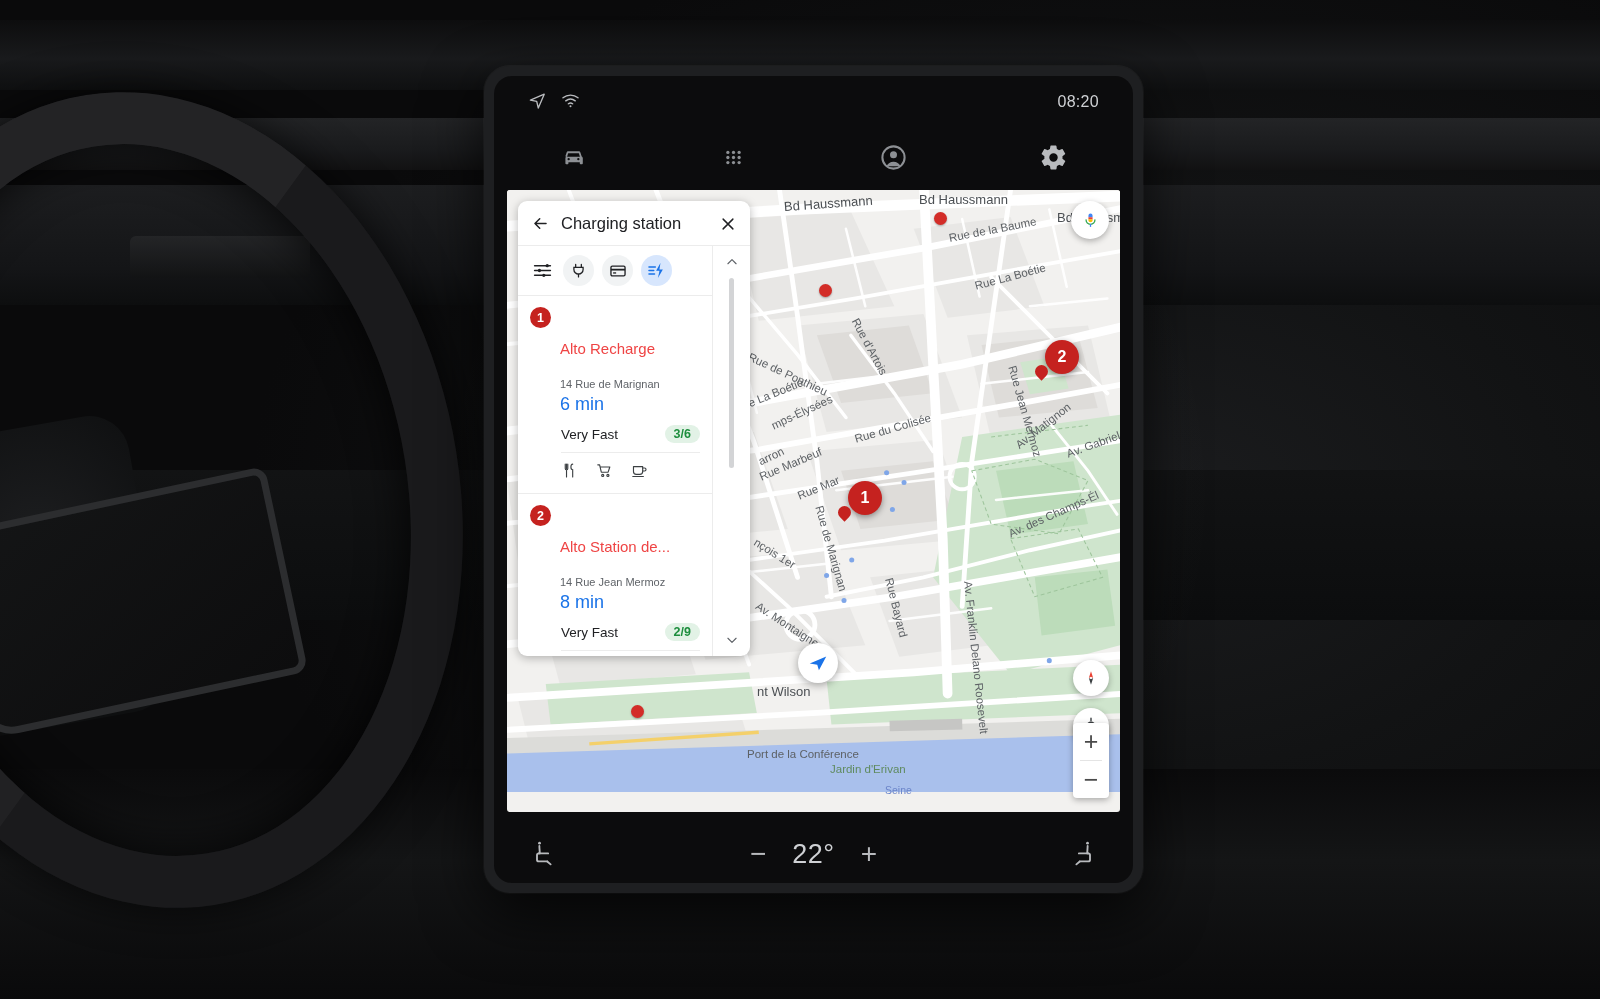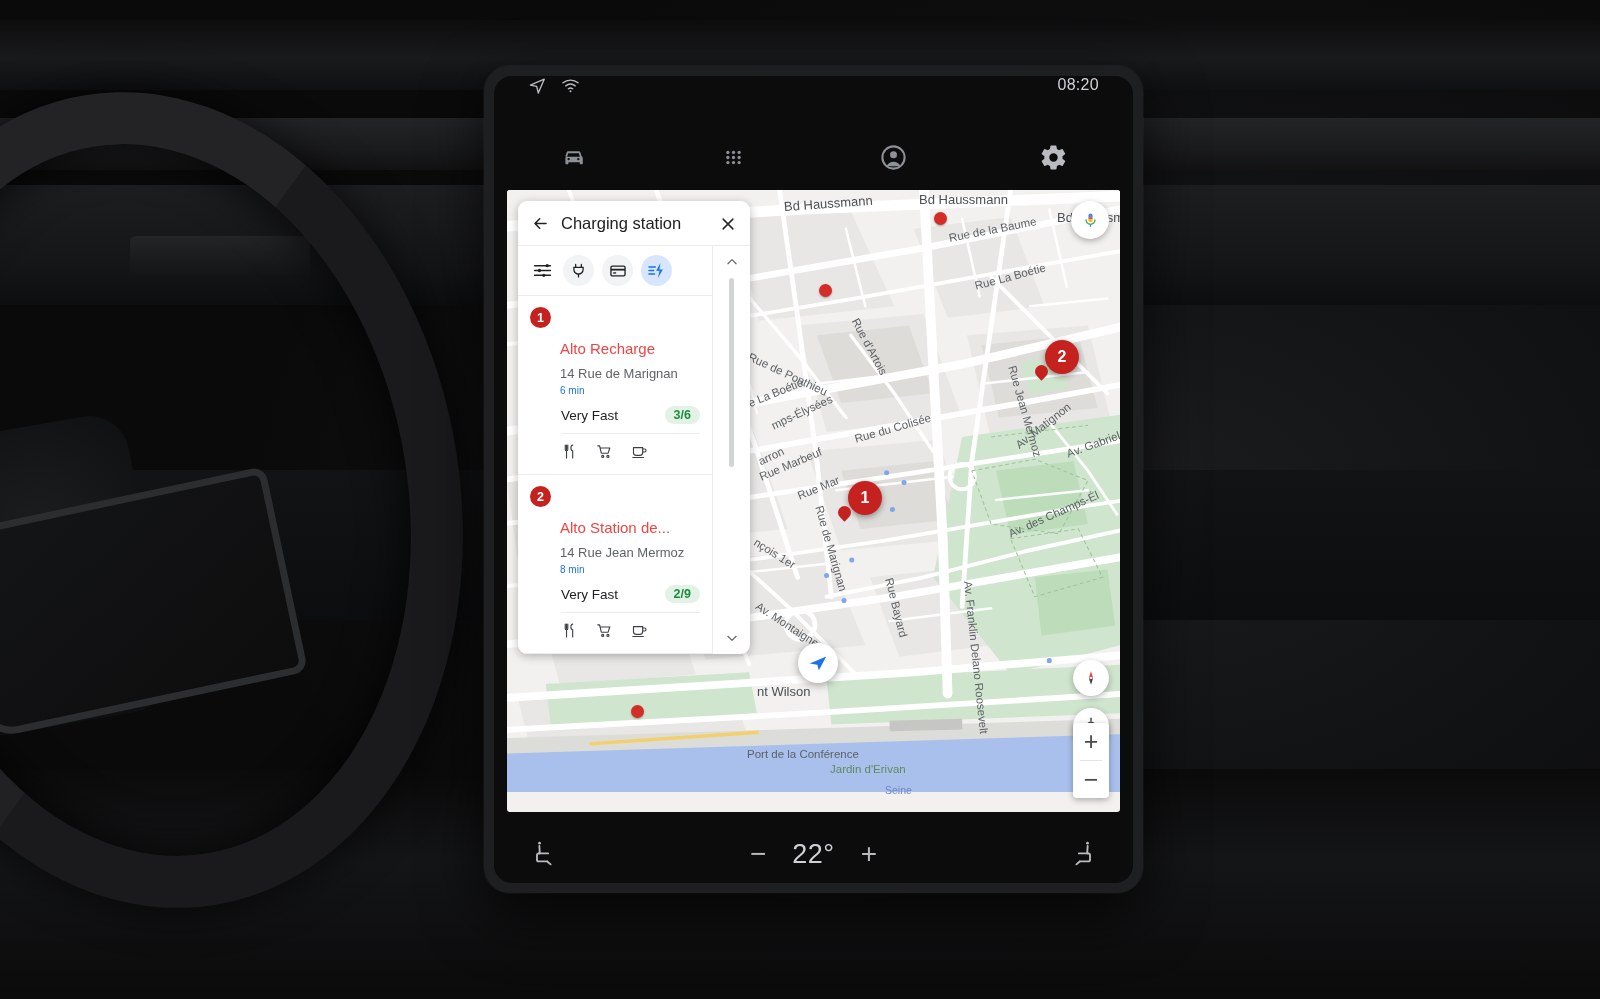--- a/index.html
+++ b/index.html
@@ -68,21 +68,21 @@
   }
   #screen {
     width: 100%; height: 100%;
     background: #0c0c0d;
     border-radius: 18px;
     overflow: hidden;
     position: relative;
   }
 
   
-  #status-bar { height: 52px; display:flex; align-items:flex-start; padding: 0 34px; color:#b9bbbe; }
+  #status-bar { height: 52px; display:flex; align-items:center; padding: 0 34px; color:#b9bbbe; }
   #status-left { display:flex; align-items:center; gap:14px; }
   #status-right { margin-left:auto; font-size:16px; color:#cfd1d4; letter-spacing:.3px; }
 
   
   #nav-bar { height: 62px; display:flex; align-items:center; }
   .nav-btn { flex:1; display:flex; align-items:center; justify-content:center; cursor:pointer; }
 
   
   #map-wrap {
     position: relative;
@@ -150,22 +150,22 @@
   .fchip.active { background:#d7e6fd; }
   #tune-btn { width:26px; height:26px; display:flex; align-items:center; justify-content:center; cursor:pointer; }
 
   #results { overflow:hidden; flex:1; }
   .result { padding:9px 12px 8px 12px; border-bottom:1px solid #ececec; }
   .res-top { display:flex; gap:9px; }
   .res-num { flex:0 0 auto; width:21px; height:21px; border-radius:50%; background:#c5221f;
              color:#fff; font-size:12.5px; font-weight:700;
              display:flex; align-items:center; justify-content:center; margin-top:2px; }
   .res-name { font-size:15px; color:#ef4444; line-height:1.15;margin-top:35px; }
-  .res-addr { font-size:13px; color:#5f6368; line-height:1.45; margin-top:8px; }
-  .res-time { font-size:10px; color:#1a73e8; margin-top:1px; }
+  .res-addr { font-size:11px; color:#5f6368; line-height:1.45; margin-top:20px; }
+  .res-time { font-size:18px; color:#1a73e8; margin-top:1px; }
   .res-speed { display:flex; align-items:center; margin:10px 0 0 31px; }
   .speed-label { font-size:13.5px; color:#202124; }
   .speed-badge { margin-left:auto; background:#e2f2e6; color:#1e8e3e;
                  font-size:12.5px; font-weight:600; border-radius:10px; padding:2px 9px; }
   .amenities { display:flex; gap:18px; margin:9px 0 2px 31px; padding-top:9px; border-top:1px solid #ececec; }
 
   #scroll-col { flex:0 0 38px; border-left:1px solid #ececec;
                 display:flex; flex-direction:column; align-items:center;
                 padding:8px 0 8px 0; }
   #scroll-track { flex:1; width:5px; margin:8px 0; display:flex; flex-direction:column; }

